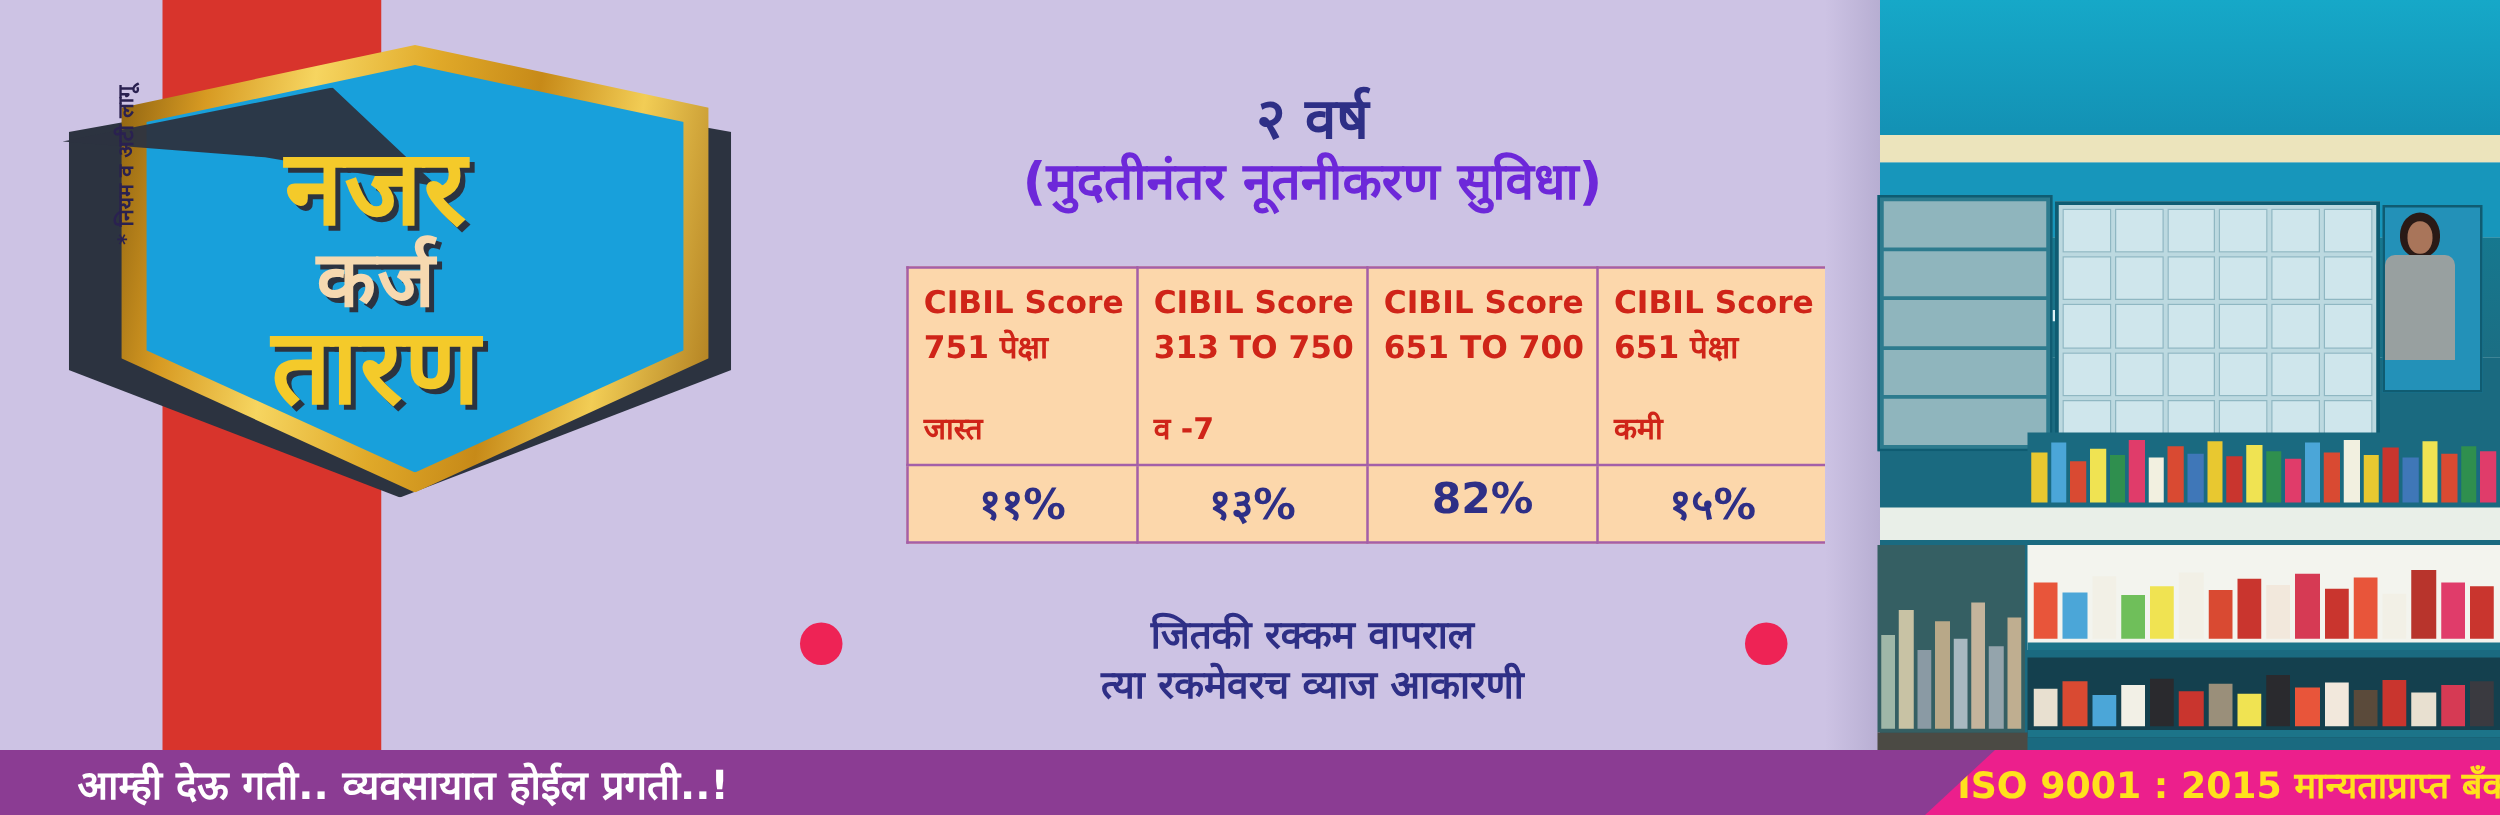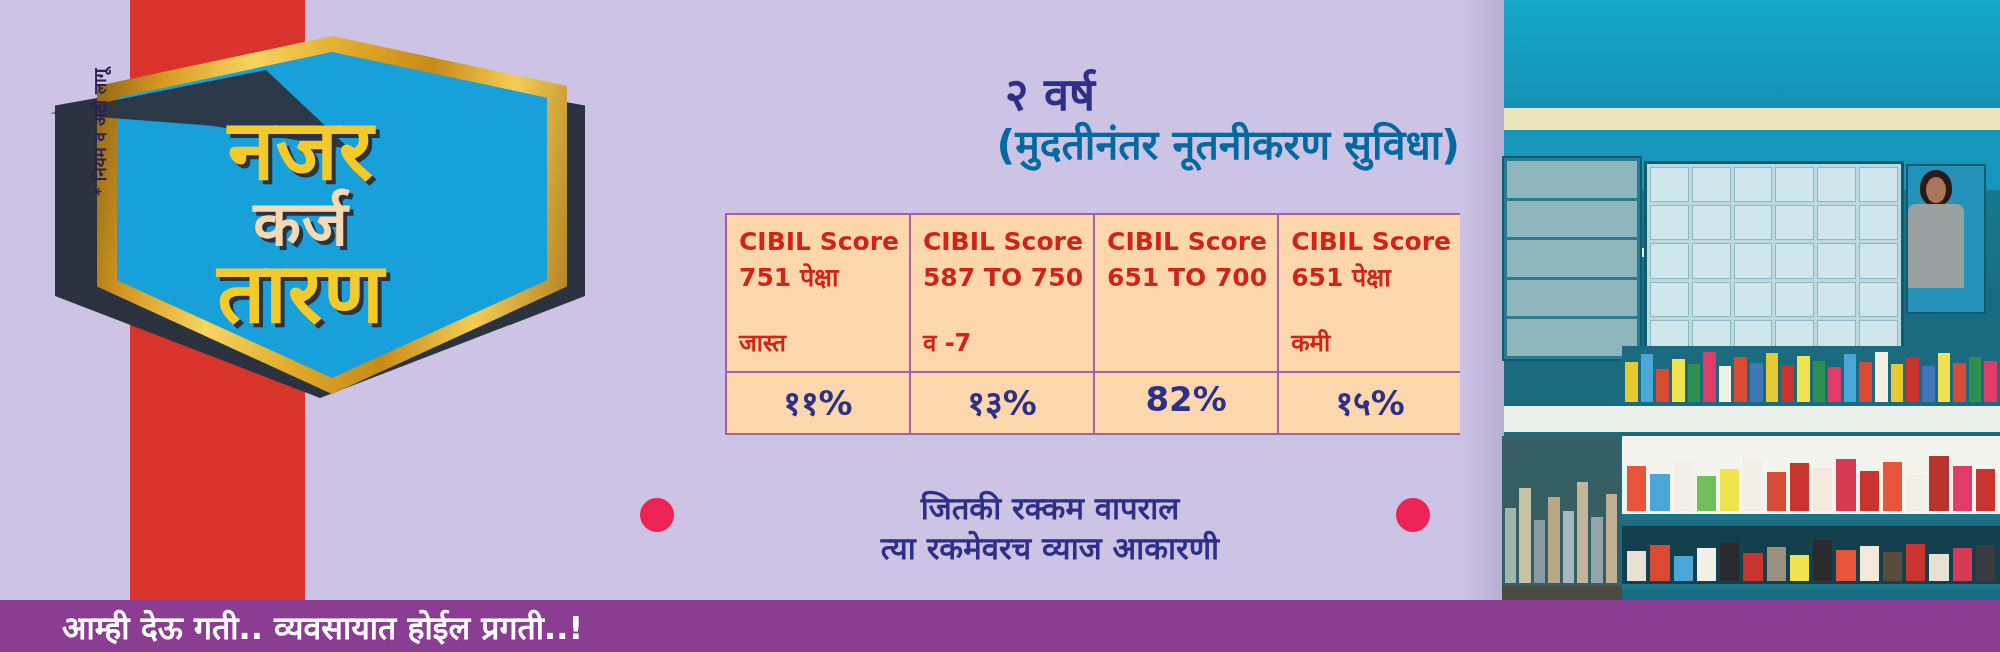--- a/index.html
+++ b/index.html
@@ -83,23 +83,23 @@
     position:absolute; left:0; top:10px; width:820px; text-align:center;
     font-family:"DejaVu Sans", sans-serif; font-weight:bold;
     font-size:43px; color:#d6246a; white-space:nowrap;
   }
   .head2 {
     position:absolute; left:0; top:62px; width:820px; text-align:center;
     font-family:"DejaVu Sans", sans-serif; font-weight:bold;
     font-size:45px; color:#2e2f86;
   }
   .head3 {
-    position:absolute; left:0; top:115px; width:820px; text-align:right;
-    font-family:"DejaVu Sans", sans-serif; font-weight:bold;
-    font-size:41px; color:#0369a1; white-space:nowrap;
+    position:absolute; left:0; top:115px; width:820px; text-align:center;
+    font-family:"DejaVu Sans", sans-serif; font-weight:bold;
+    font-size:41px; color:#6d28d9; white-space:nowrap;
   }
 
   
   .score-table {
     position:absolute; left:85px; top:213px;
     width:637px;
     border-collapse:collapse;
     background:#fbd3a4;
     border:2px solid #a45fa8;
   }
@@ -304,21 +304,21 @@
     <table class="score-table">
       <tbody>
           <tr>
         <td>
           <div class="cell-line">CIBIL Score</div>
           <div class="cell-line">751 पेक्षा</div>
           <div class="cell-line small">जास्त</div>
         </td>
         <td>
           <div class="cell-line">CIBIL Score</div>
-          <div class="cell-line">587 TO 750</div>
+          <div class="cell-line">313 TO 750</div>
           <div class="cell-line small">व -7</div>
         </td>
         <td>
           <div class="cell-line">CIBIL Score</div>
           <div class="cell-line">651 TO 700</div>
           <div class="cell-line small"></div>
         </td>
         <td>
           <div class="cell-line">CIBIL Score</div>
           <div class="cell-line">651 पेक्षा</div>
@@ -479,15 +479,18 @@
           <i style="background:#e8e0d0;height:52%"></i>
         <i style="background:#d63a54;height:64%"></i>
           <i style="background:#3a3a40;height:70%"></i>
       </div>
       <div class="ph-floor"></div>
     </div>
   </div>
 
   <div class="bottom-bar">
     <div class="bottom-tag">आम्ही देऊ गती.. व्यवसायात होईल प्रगती..!</div>
+    <div class="iso-block">
+      <div class="iso-text">ISO 9001 : 2015 मान्यताप्राप्त बँक</div>
+    </div>
   </div>
 
 </div>
 
 </body></html>

